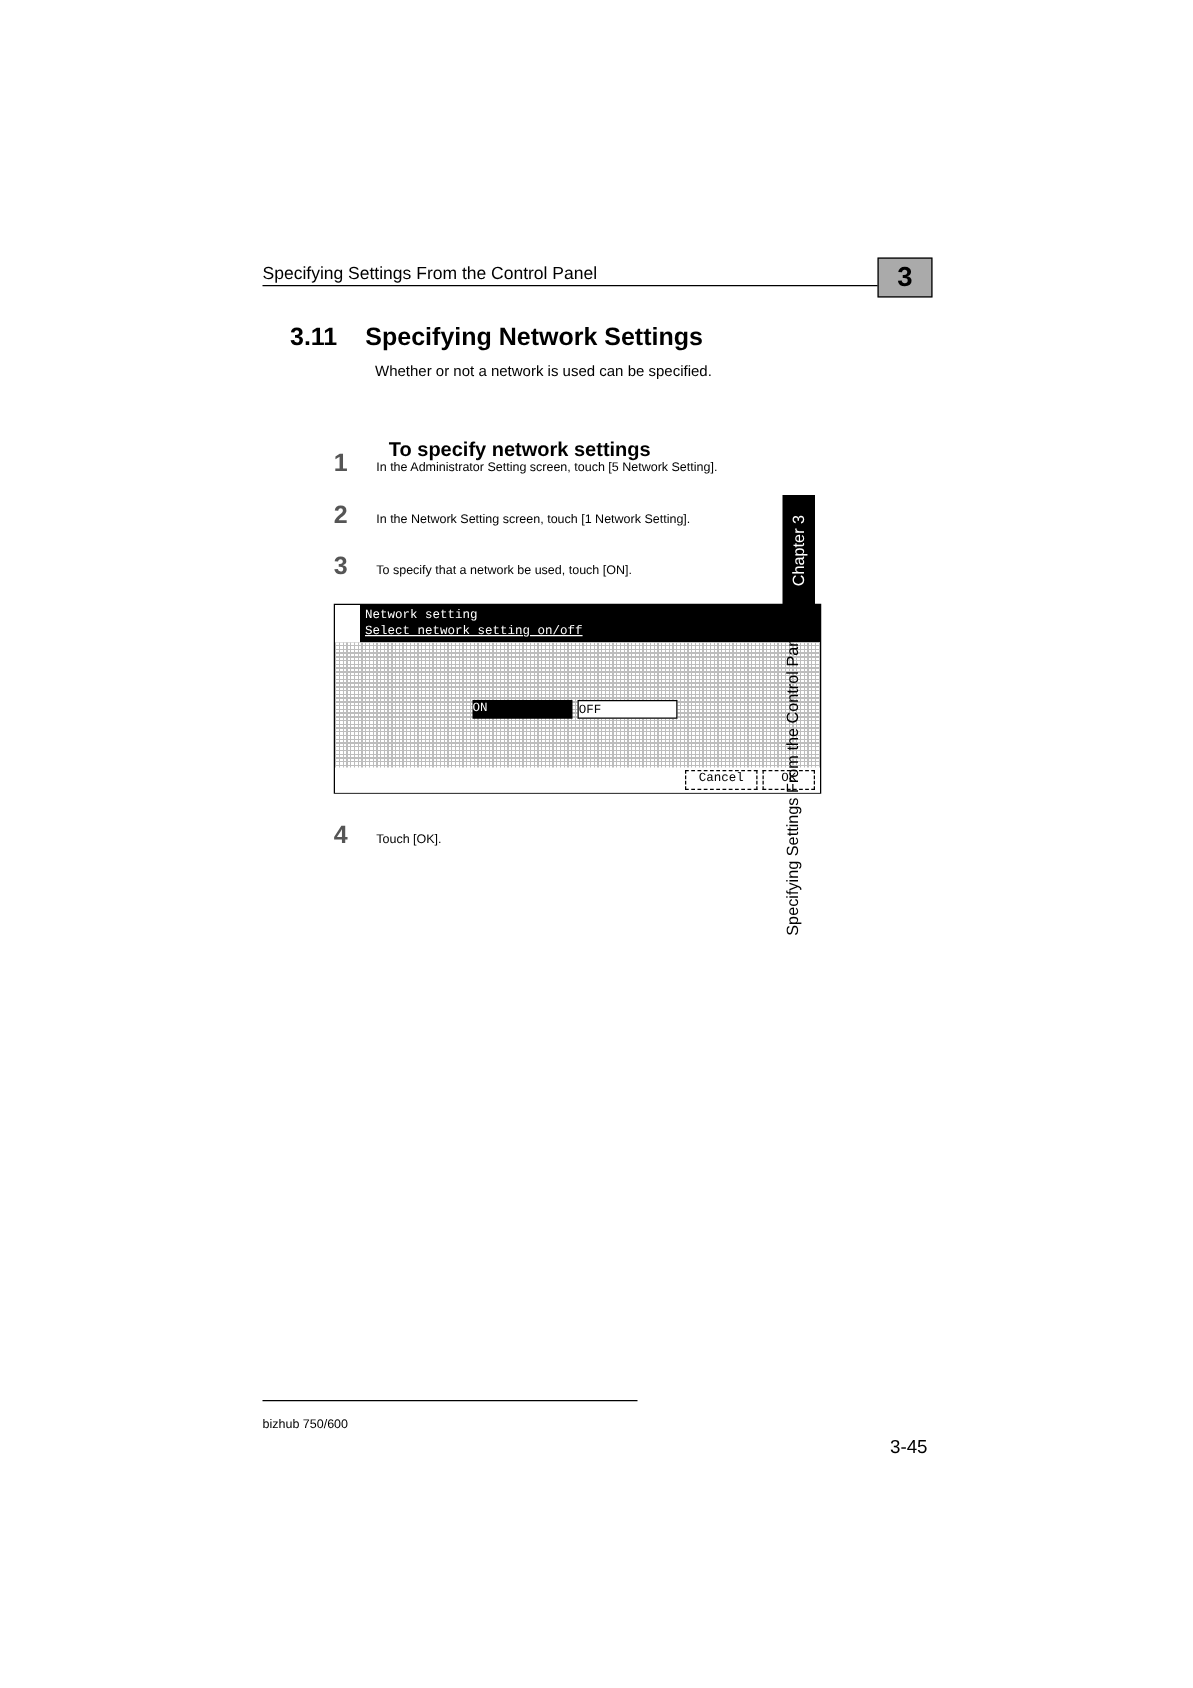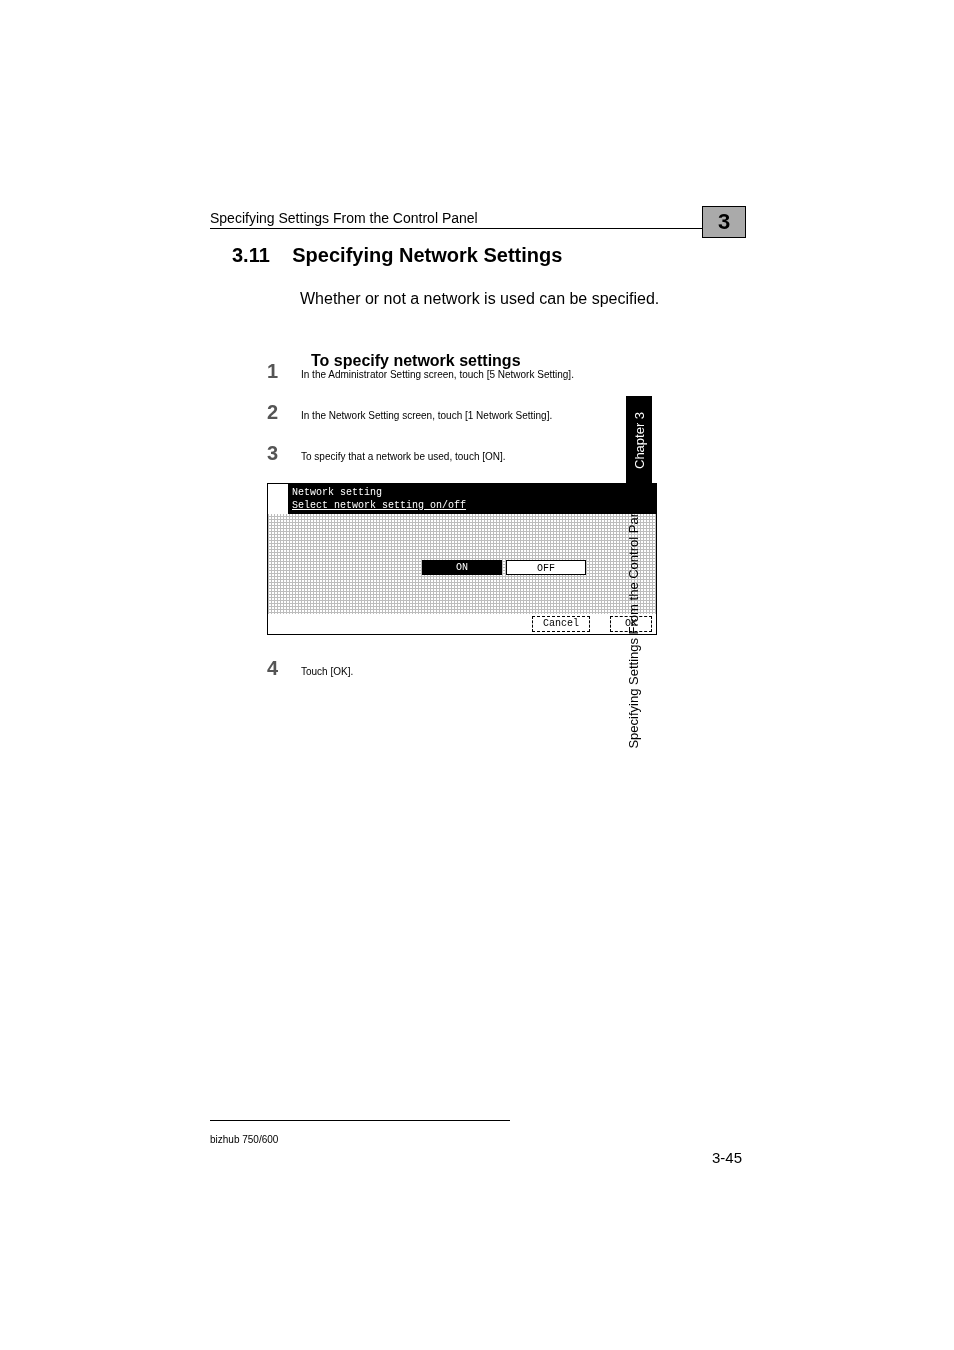--- a/index.html
+++ b/index.html
@@ -40,38 +40,38 @@
     background: #aaa;
     border: 1px solid #000;
     text-align: center;
     font-weight: bold;
     font-size: 22px;
     line-height: 30px;
     font-family: Arial, Helvetica, sans-serif;
   }
   .section-row {
     position: absolute;
-    top: 244px;
+    top: 259px;
     left: 232px;
   }
   .section-num {
     font-size: 20px;
     font-weight: bold;
     font-family: Arial, Helvetica, sans-serif;
   }
   .section-title {
     font-size: 20px;
     font-weight: bold;
     margin-left: 18px;
   }
   .intro {
     position: absolute;
     top: 290px;
     left: 300px;
-    font-size: 16px;
+    font-size: 12px;
   }
   .subhead {
     position: absolute;
     top: 328px;
     left: 311px;
     font-size: 16px;
     font-weight: bold;
     margin-top: 24px;
   }
   .steps {
@@ -120,43 +120,42 @@
     height: 120px;
     background-image:
       repeating-linear-gradient(0deg, #bdbdbd 0, #bdbdbd 1px, transparent 1px, transparent 3px),
       repeating-linear-gradient(90deg, #bdbdbd 0, #bdbdbd 1px, transparent 1px, transparent 3px);
     background-color: #fff;
   }
   .scr-btn {
     position: absolute;
     height: 15px;
     line-height: 15px;
-    text-align: center;
+    text-align: left;
     font-size: 10px;
     box-sizing: border-box;
-    margin-left: 44px;
   }
   .scr-on {
     top: 46px; left: 110px; width: 80px;
     background: #000; color: #fff;
   }
   .scr-off {
     top: 46px; left: 194px; width: 80px;
     background: #fff; color: #000; border: 1px solid #000;
   }
   .scr-footer {
     position: absolute;
     left: 0; right: 0; bottom: 0;
     height: 20px;
     background: #fff;
     display: flex;
     justify-content: flex-end;
     align-items: center;
     padding-right: 4px;
-    gap: 20px;
+    gap: 4px;
   }
   .scr-foot-btn {
     height: 14px;
     line-height: 14px;
     padding: 0 10px;
     border: 1px dashed #000;
     background: #fff;
     font-size: 10px;
     text-align: center;
   }

